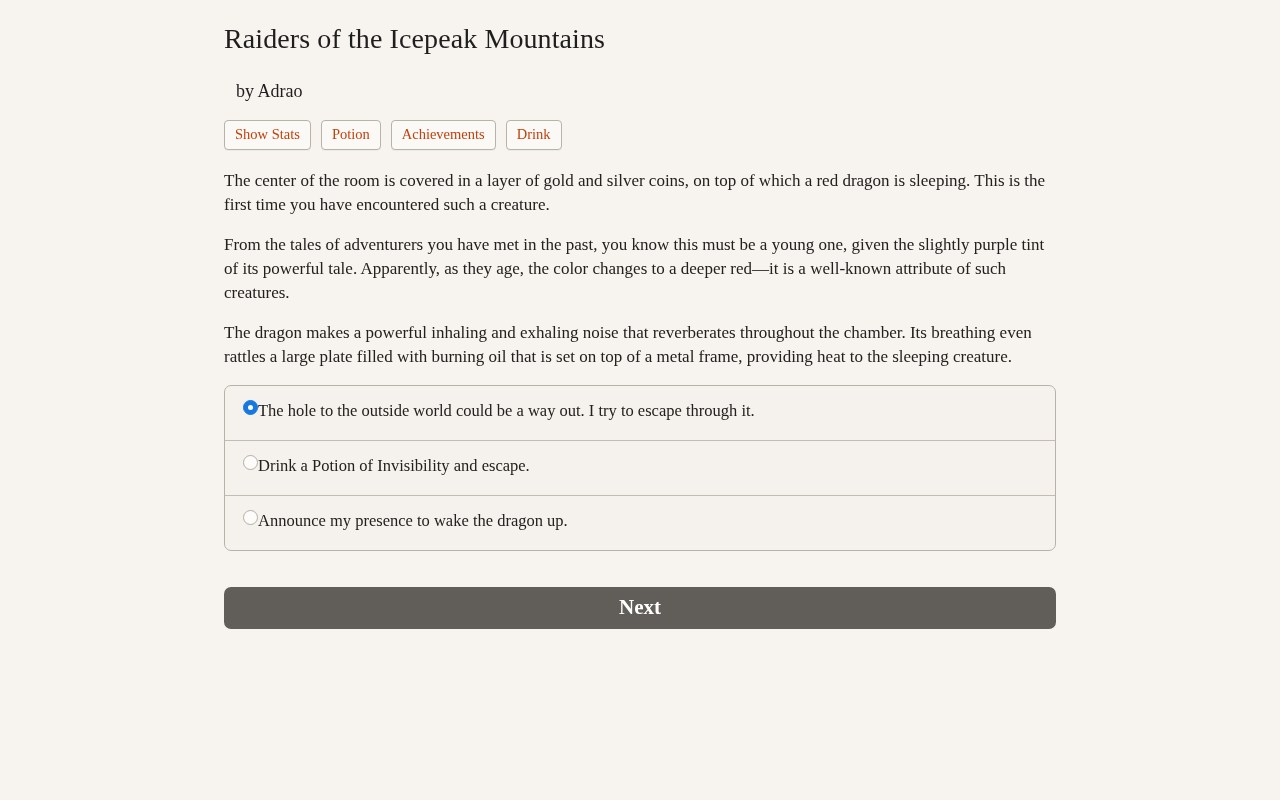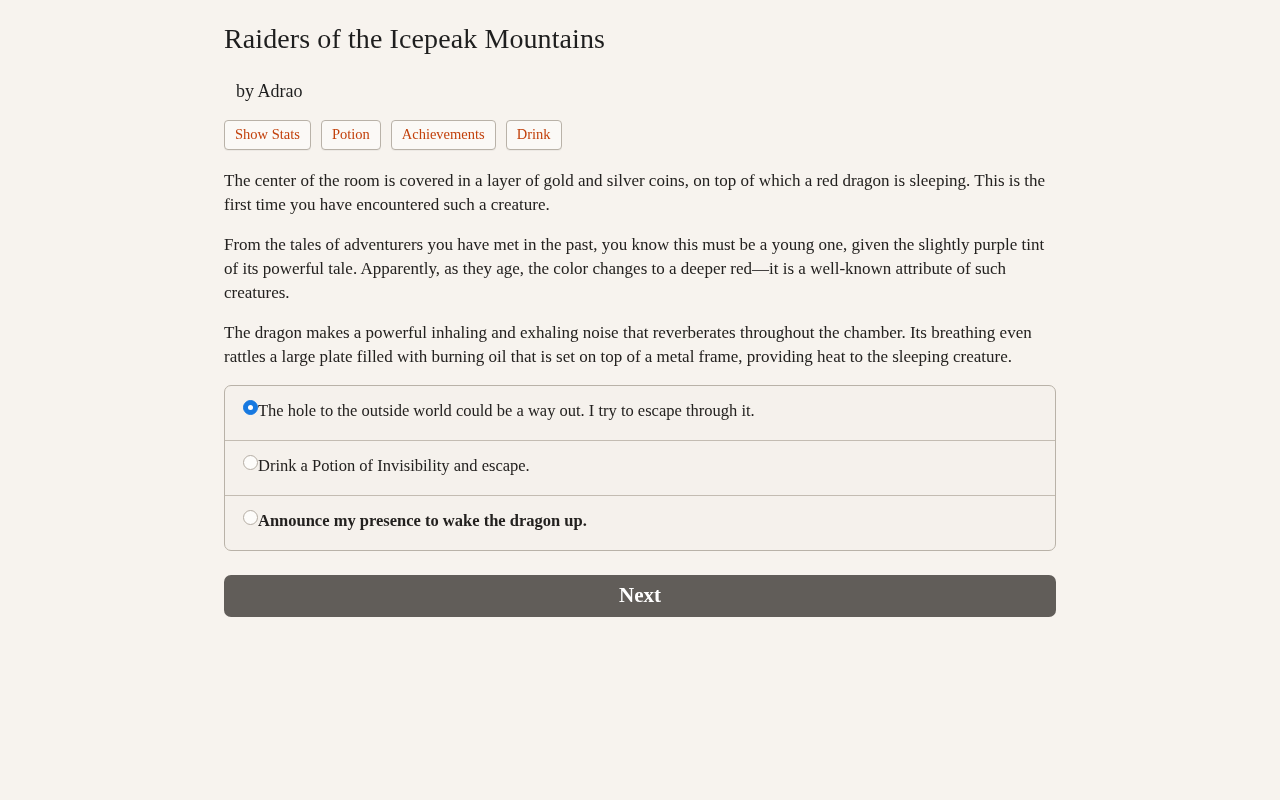--- a/index.html
+++ b/index.html
@@ -71,21 +71,21 @@
     overflow: hidden;
   }
   .choice {
     display: flex;
     gap: 0;
     padding: 14px 16px 14px 18px;
     border-bottom: 1px solid #c3bcb2;
     cursor: pointer;
     min-height: 26px;
   }
-  .choice:last-child { border-bottom: none; font-weight: bold; }
+  .choice:last-child { border-bottom: none; }
   .choice-label {
     font-size: 16.5px;
     line-height: 22px;
     color: #23211f;
   }
   .radio {
     width: 15px;
     height: 15px;
     border-radius: 50%;
     border: 1px solid #b4ada3;
@@ -102,21 +102,21 @@
     content: "";
     position: absolute;
     left: 4px;
     top: 4px;
     width: 5px;
     height: 5px;
     border-radius: 50%;
     background: #ffffff;
   }
   .next-btn {
-    margin-top: 24px;
+    margin-top: 36px;
     width: 100%;
     height: 42px;
     background: #615d59;
     color: #ffffff;
     border: none;
     border-radius: 7px;
     font-family: "Liberation Serif", serif;
     font-size: 21px;
     font-weight: bold;
     cursor: pointer;

